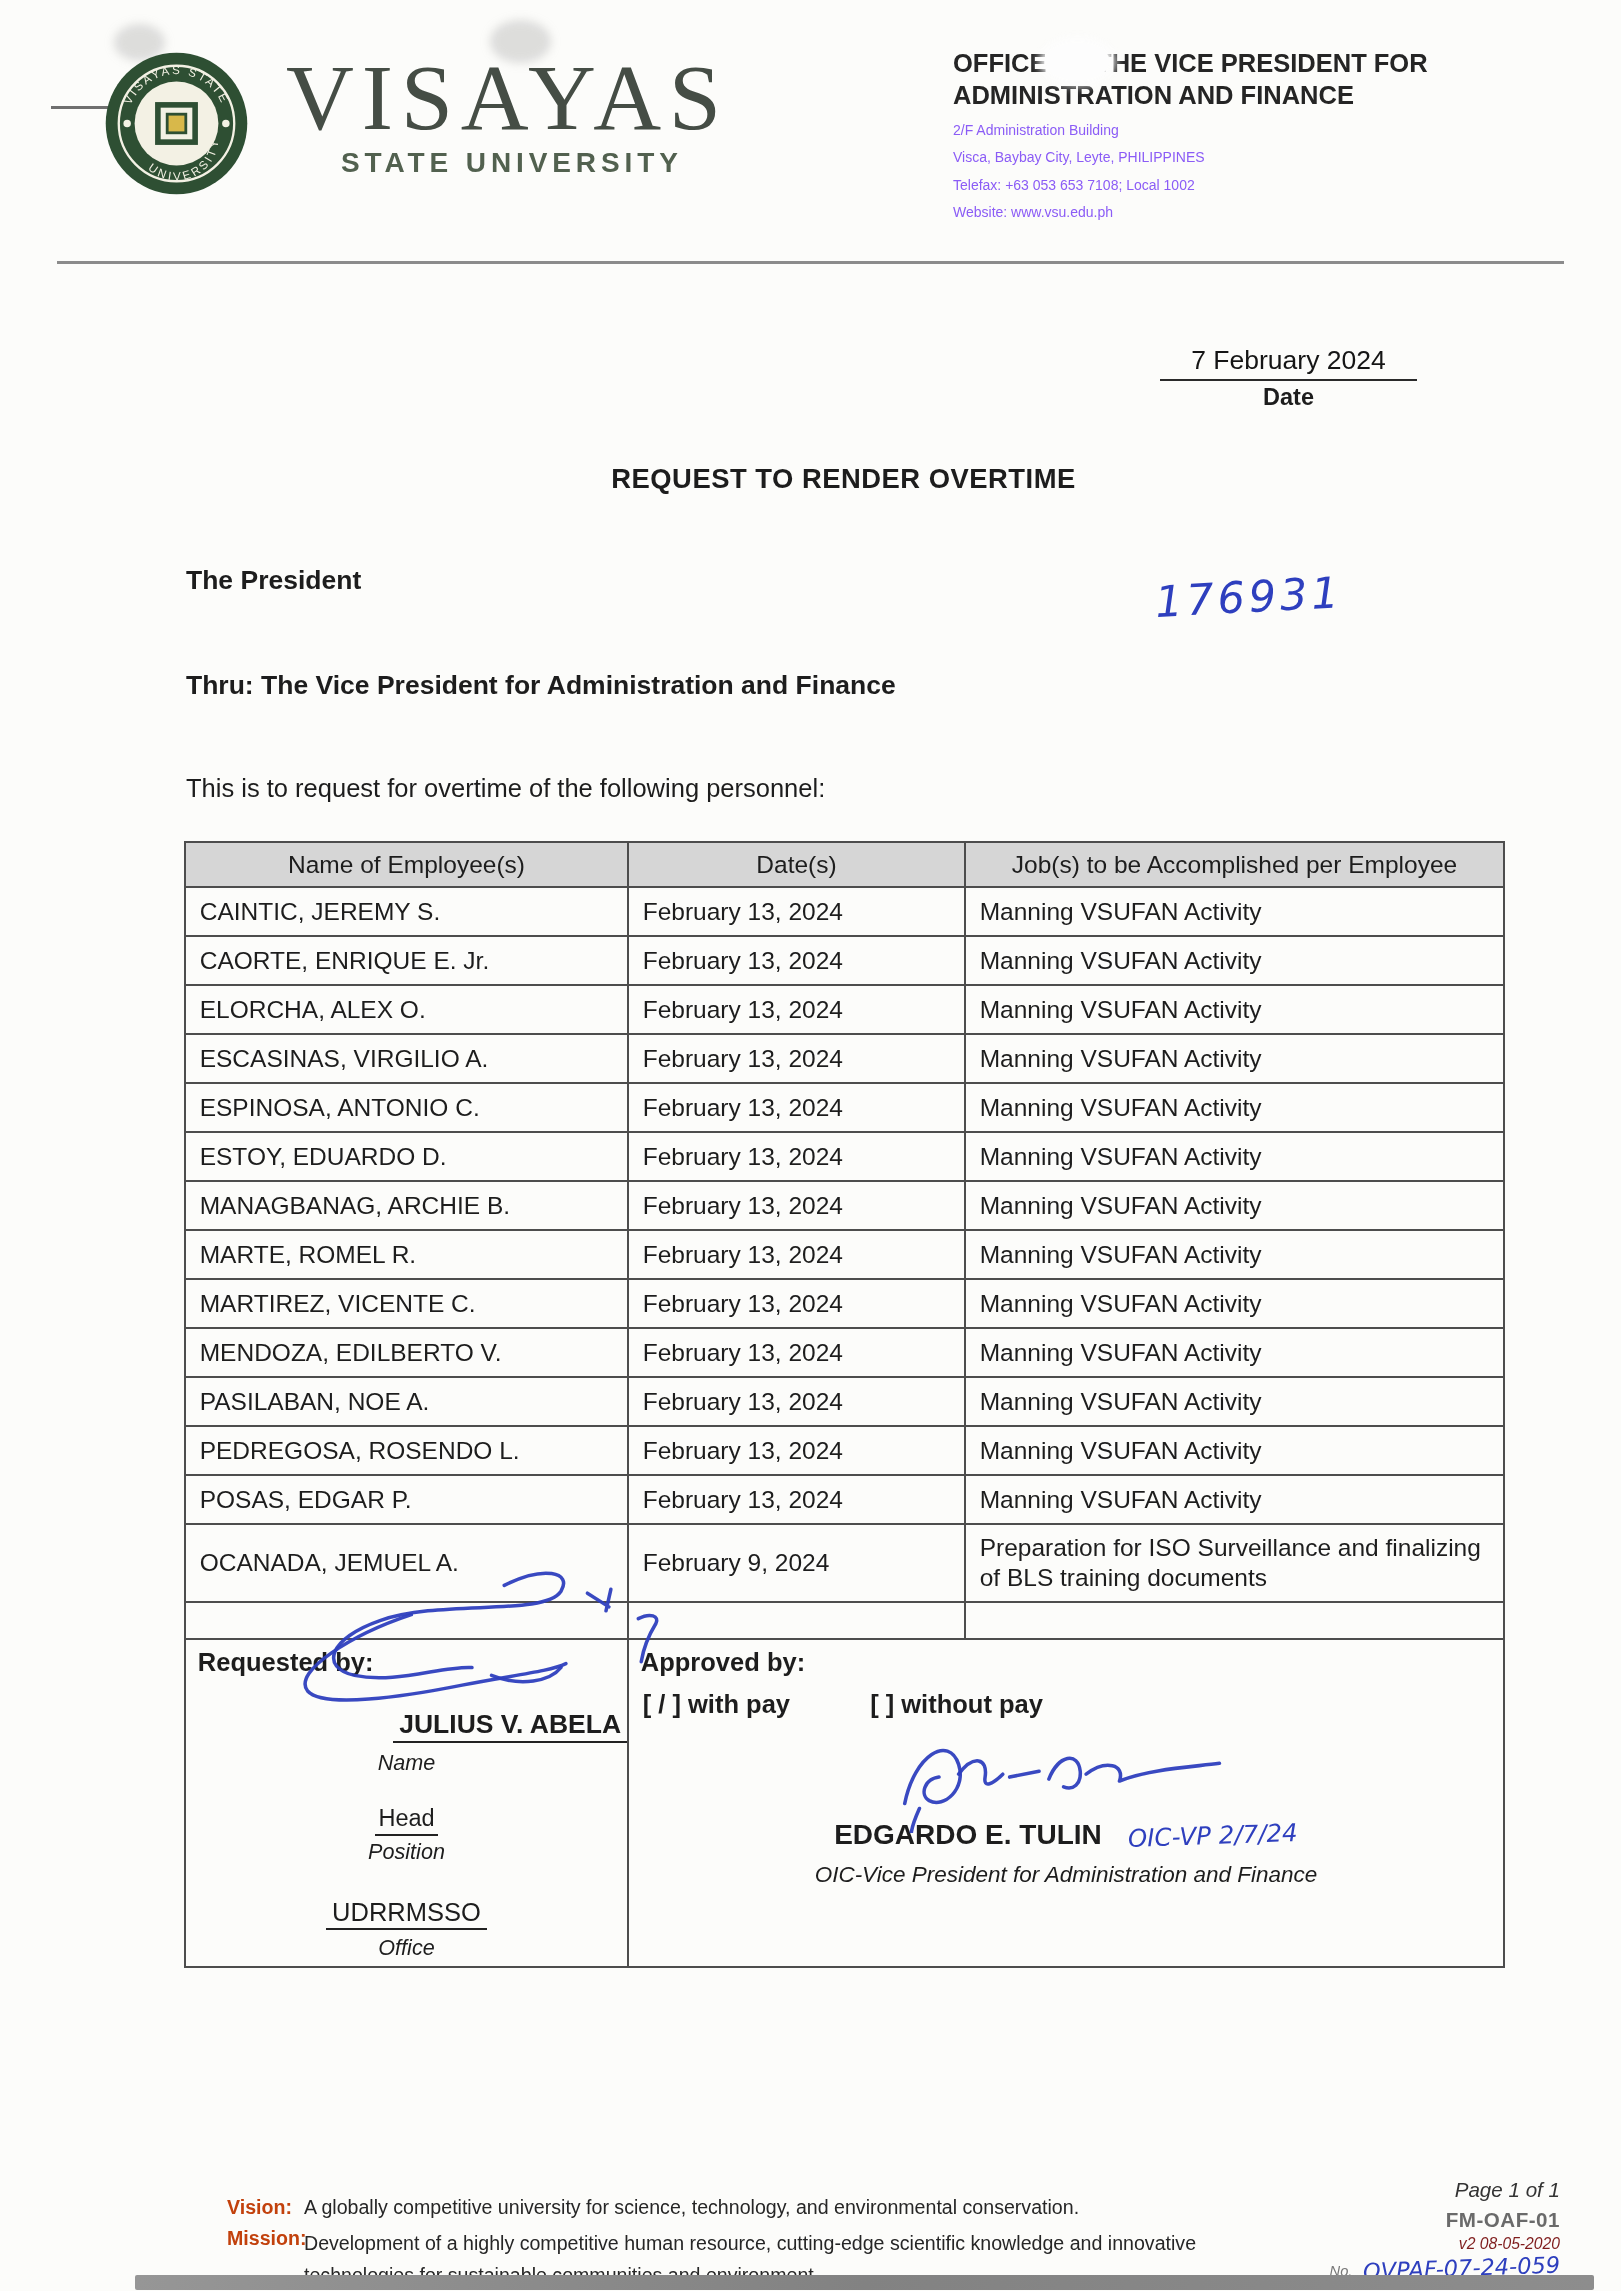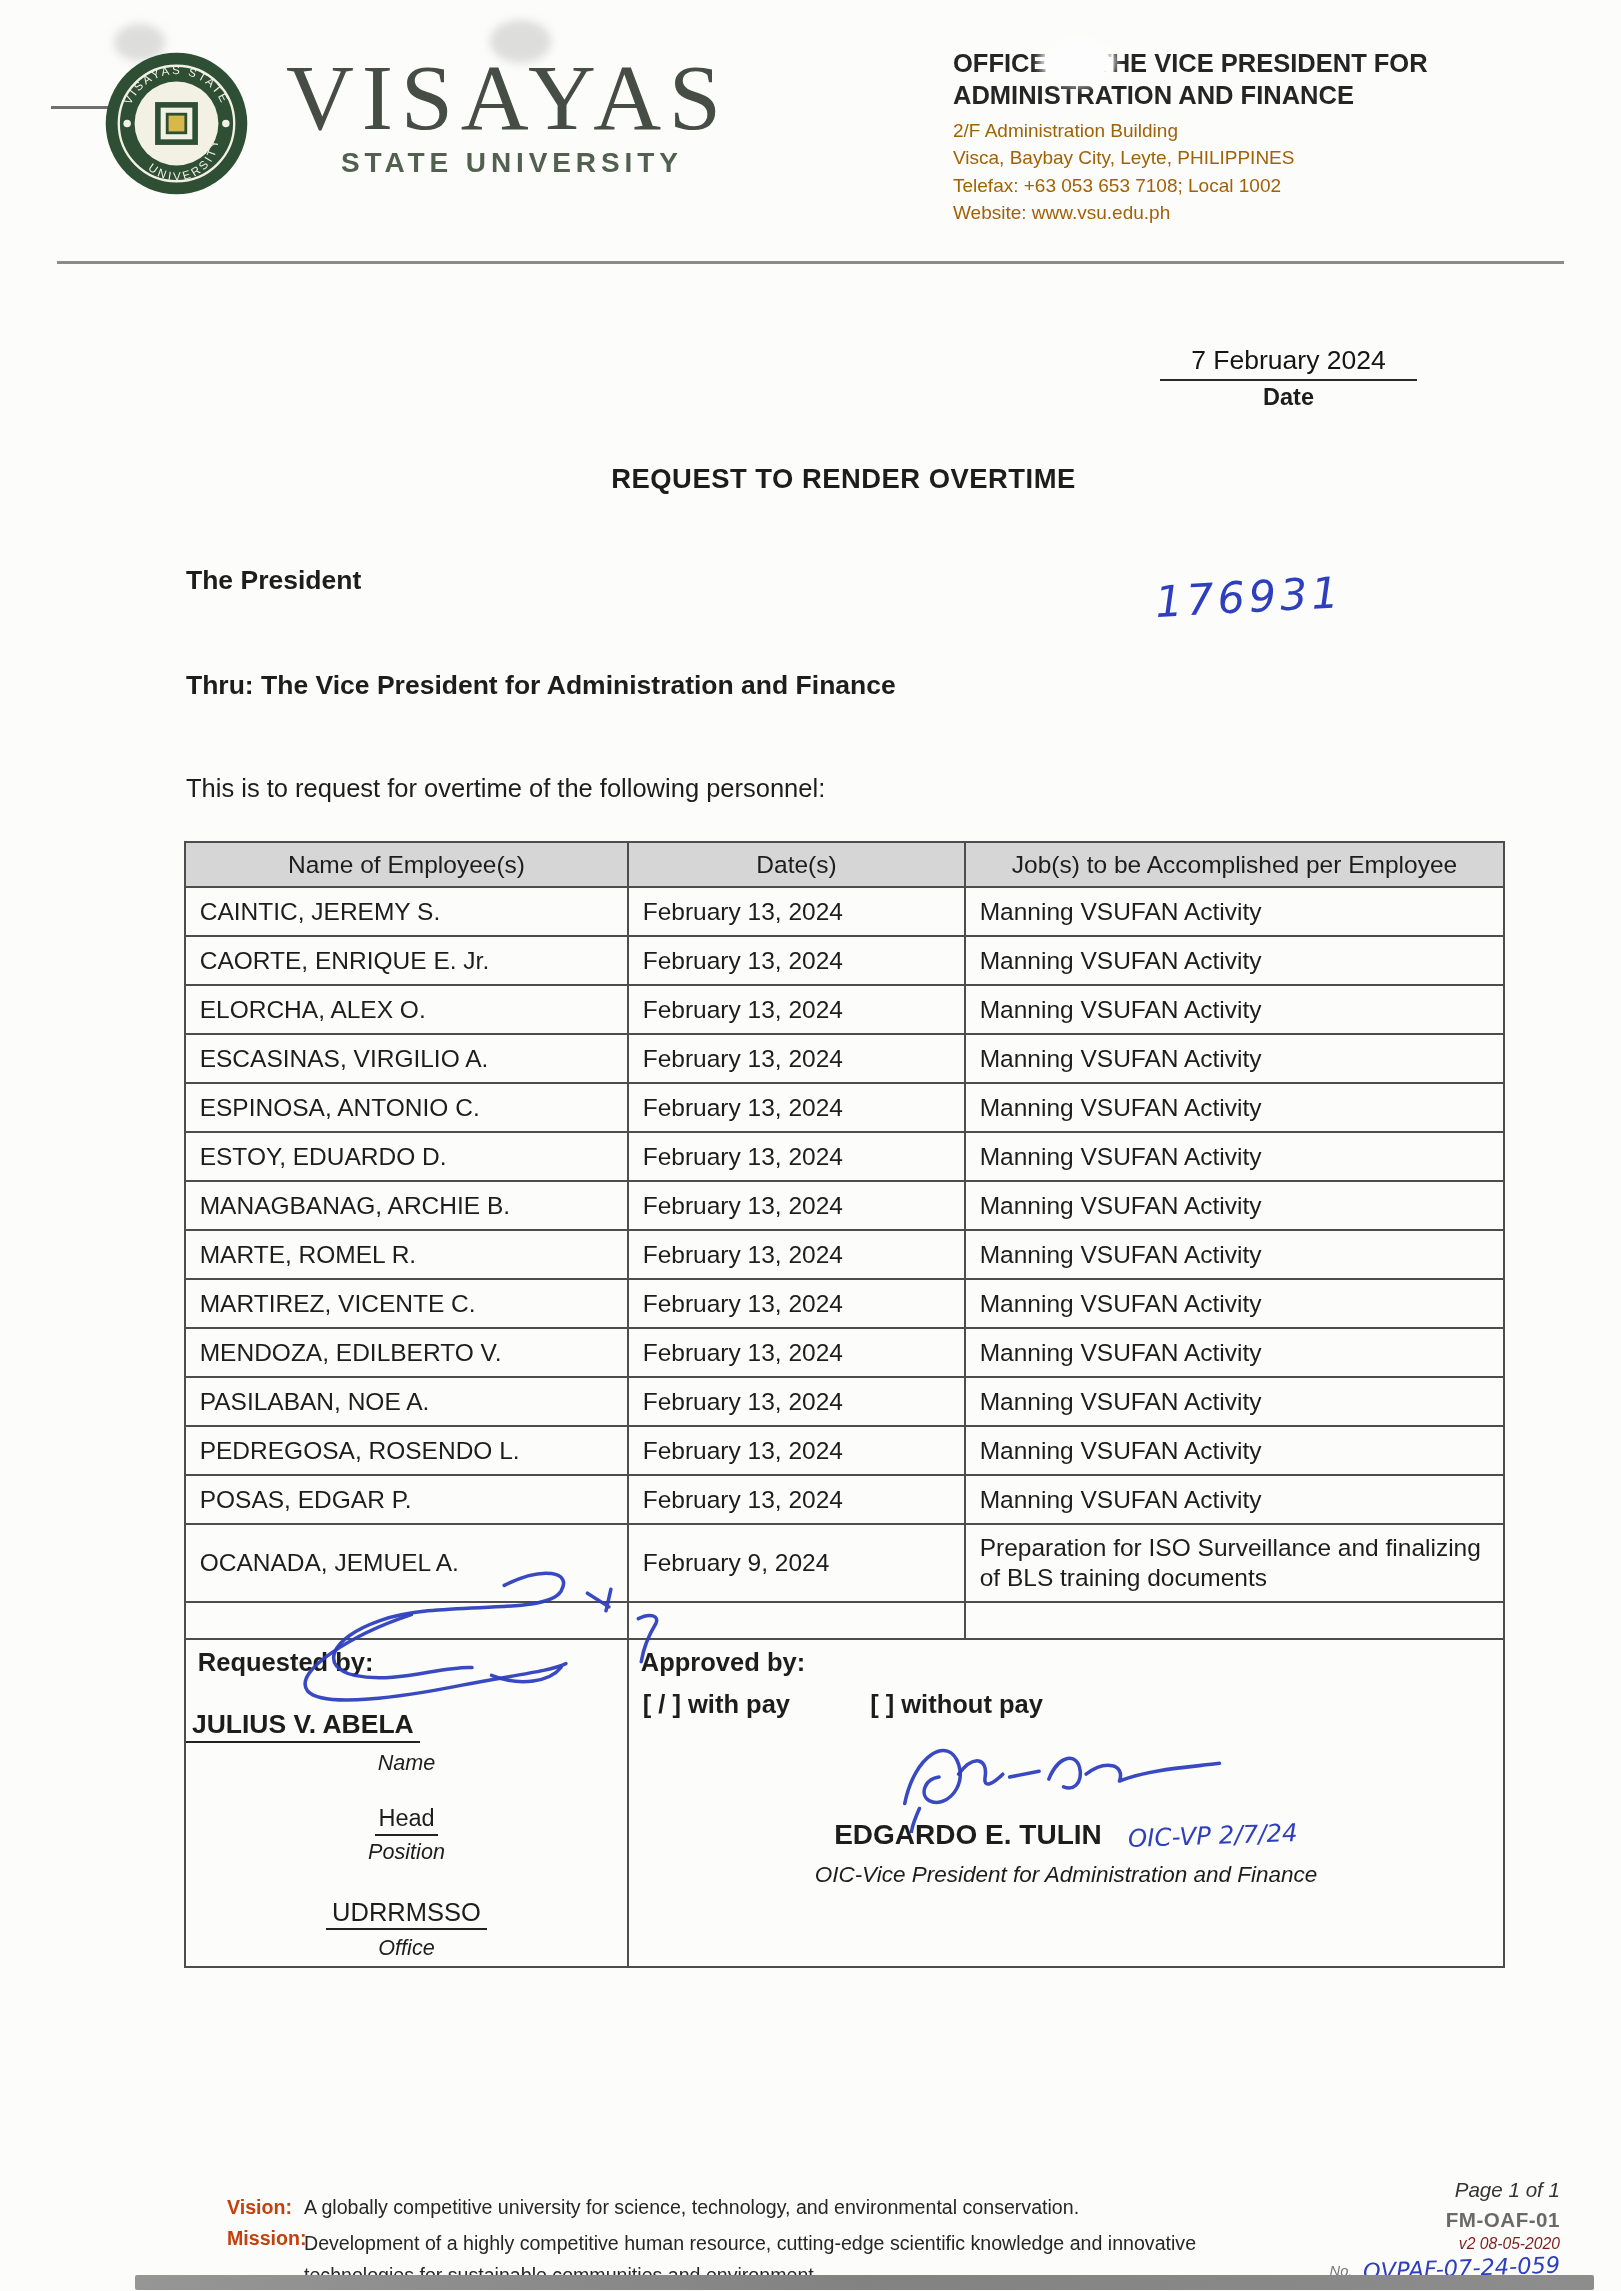--- a/index.html
+++ b/index.html
@@ -20,21 +20,21 @@
   
   .seal-line { position:absolute; left:51px; top:106px; width:137px; height:2.9px; background:#6f6f6f; z-index:0; }
   .seal { position:absolute; left:102px; top:49px; width:149px; height:149px; z-index:1; }
   .uni-name { position:absolute; left:286px; top:43px; }
   .uni-visayas { font-family:"Liberation Serif", serif; font-size:94px; letter-spacing:7.8px;
                  color:#454d45; line-height:108px; }
   .uni-state { font-size:28px; letter-spacing:4.9px; color:#52614f; font-weight:600;
                margin:-3.9px 0 0 55px; }
   .office-block { position:absolute; left:953px; top:47px; width:588px; }
   .office-title { font-size:25.5px; font-weight:bold; color:#252525; line-height:32px; }
-  .office-addr  { font-size:19px; color:#a16207; line-height:27.4px; }
+  .office-addr  { font-size:14px; color:#8b5cf6; line-height:27.4px; }
   .office-addr.first { margin-top:5.9px; }
   .head-rule { position:absolute; left:57px; top:261px; width:1507px; height:2.9px; background:#8b8b8b; }
 
   
   .date-value { position:absolute; left:1160px; top:345px; width:257px; text-align:center;
                 font-size:26.5px; color:#151515; border-bottom:2px solid #2a2a2a; padding-bottom:2.9px; }
   .date-label { position:absolute; left:1160px; top:384px; width:257px; text-align:center;
                 font-size:23.5px; font-weight:bold; }
   .doc-title { position:absolute; left:184px; top:463px; width:1319px; text-align:center;
                font-size:27.4px; font-weight:bold; letter-spacing:0.5px; }
@@ -54,21 +54,21 @@
   .doc-table td { padding:7.8px 13.7px; height:49px; vertical-align:middle; text-align:left; line-height:30px; }
   .doc-table tr[data-name="empty-row"] td { height:37px; padding:0 13.7px; }
 
   
   td.sig-cell { vertical-align:top; height:328px; position:relative; padding:0 !important; }
   .sig-label { position:absolute; top:7.8px; left:11.8px; font-size:25.5px; font-weight:bold; }
   .pay-row { position:absolute; top:49px; left:13.7px; font-size:25.5px; font-weight:bold; }
   .pay-row .pay-opt { display:inline-block; }
   .pay-row .pay-opt + .pay-opt { margin-left:73px; }
 
-  .req-name { position:absolute; top:69px; left:0; width:100%; text-align:left; }
+  .req-name { position:absolute; top:69px; left:0; width:100%; text-align:right; }
   .req-name span { display:inline-block; font-size:26.5px; font-weight:bold;
                    border-bottom:2.9px solid #222; padding:0 5.9px 2px; }
   .req-name-label { position:absolute; top:108px; left:0; width:100%; text-align:center;
                     font-size:21.6px; font-style:italic; }
   .req-pos { position:absolute; top:163px; left:0; width:100%; text-align:center; }
   .req-pos span { display:inline-block; font-size:23.5px; border-bottom:2px solid #222; padding:0 3.9px 1px; }
   .req-pos-label { position:absolute; top:197px; left:0; width:100%; text-align:center;
                    font-size:21.6px; font-style:italic; }
   .req-office { position:absolute; top:257px; left:0; width:100%; text-align:center; }
   .req-office span { display:inline-block; font-size:25.5px; border-bottom:2px solid #222; padding:0 5.9px 1px; }

